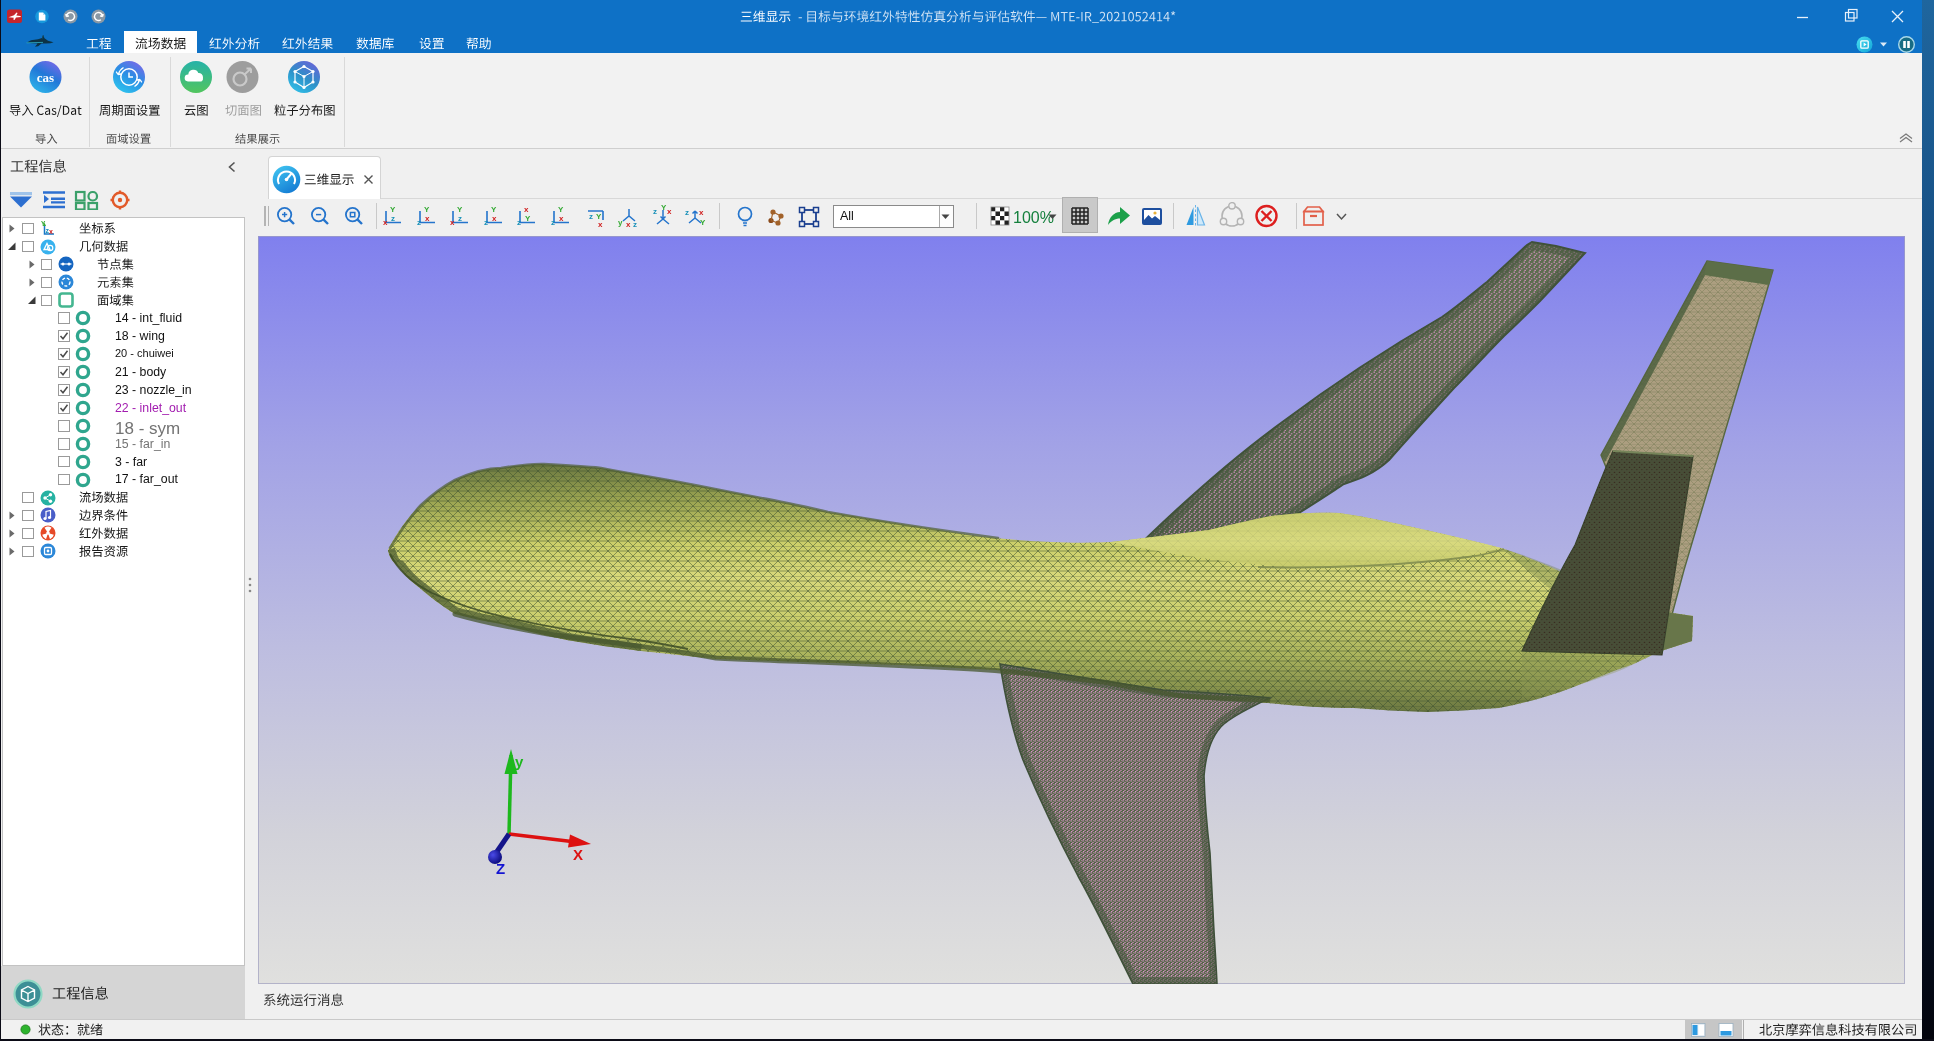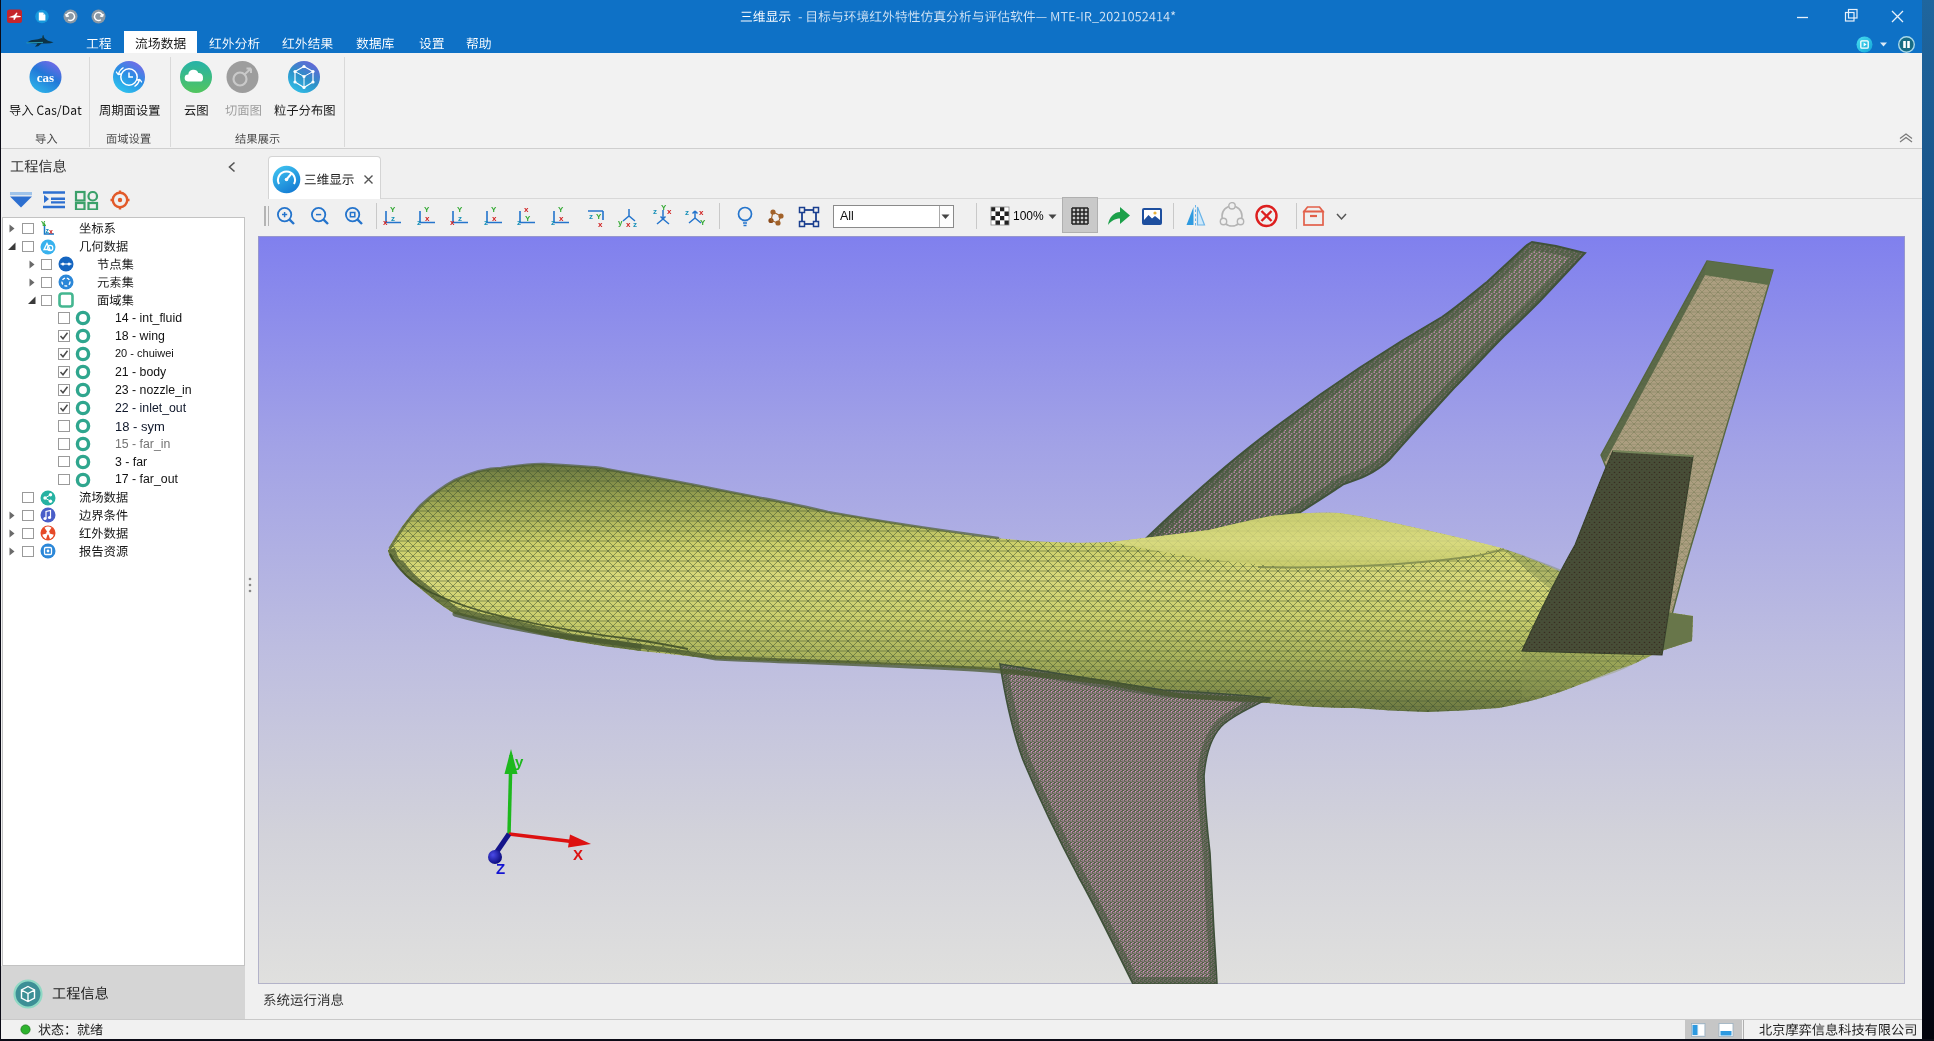--- a/index.html
+++ b/index.html
@@ -291,26 +291,26 @@
       <circle cx="8" cy="8" r="5.6" fill="none" stroke="#2fa68e" stroke-width="3.4"></circle>
     </svg>
 <div class="lat" style="left:114px;top:382.8px;font-size:12.3px;color:#111">23 - nozzle_in</div>
 <div class="abs" style="left:57px;top:402.1px;width:11.5px;height:11.5px;background:#fff;border:1px solid #9a9a9a"></div>
 <svg class="abs" style="left:57px;top:402.1px" width="12" height="12">
       <path d="M2.5 6 L5 8.8 L9.5 2.8" stroke="#4a4a4a" stroke-width="1.5" fill="none"></path>
     </svg>
 <svg class="abs" style="left:74px;top:399.9px" width="16" height="16">
       <circle cx="8" cy="8" r="5.6" fill="none" stroke="#2fa68e" stroke-width="3.4"></circle>
     </svg>
-<div class="lat" style="left:114px;top:400.7px;font-size:12.3px;color:#0f172a">22 - inlet_out</div>
+<div class="lat" style="left:114px;top:400.7px;font-size:12.3px;color:#a21caf">22 - inlet_out</div>
 <div class="abs" style="left:57px;top:420.0px;width:11.5px;height:11.5px;background:#fff;border:1px solid #9a9a9a"></div>
 <svg class="abs" style="left:74px;top:417.83px" width="16" height="16">
       <circle cx="8" cy="8" r="5.6" fill="none" stroke="#2fa68e" stroke-width="3.4"></circle>
     </svg>
-<div class="lat" style="left:114px;top:418.6px;font-size:13px;color:#0f172a">18 - sym</div>
+<div class="lat" style="left:114px;top:418.6px;font-size:17px;color:#737373">18 - sym</div>
 <div class="abs" style="left:57px;top:438.0px;width:11.5px;height:11.5px;background:#fff;border:1px solid #9a9a9a"></div>
 <svg class="abs" style="left:74px;top:435.76px" width="16" height="16">
       <circle cx="8" cy="8" r="5.6" fill="none" stroke="#2fa68e" stroke-width="3.4"></circle>
     </svg>
 <div class="lat" style="left:114px;top:436.6px;font-size:12.3px;color:#737373">15 - far_in</div>
 <div class="abs" style="left:57px;top:455.9px;width:11.5px;height:11.5px;background:#fff;border:1px solid #9a9a9a"></div>
 <svg class="abs" style="left:74px;top:453.69px" width="16" height="16">
       <circle cx="8" cy="8" r="5.6" fill="none" stroke="#2fa68e" stroke-width="3.4"></circle>
     </svg>
 <div class="lat" style="left:114px;top:454.5px;font-size:12.3px;color:#111">3 - far</div>
@@ -544,21 +544,21 @@
       <rect x="1.0" y="10.0" width="4.5" height="4.5" fill="#222"></rect>
       <rect x="5.5" y="10.0" width="4.5" height="4.5" fill="#fff"></rect>
       <rect x="10.0" y="10.0" width="4.5" height="4.5" fill="#222"></rect>
       <rect x="14.5" y="10.0" width="4.5" height="4.5" fill="#fff"></rect>
       <rect x="1.0" y="14.5" width="4.5" height="4.5" fill="#fff"></rect>
       <rect x="5.5" y="14.5" width="4.5" height="4.5" fill="#222"></rect>
       <rect x="10.0" y="14.5" width="4.5" height="4.5" fill="#fff"></rect>
       <rect x="14.5" y="14.5" width="4.5" height="4.5" fill="#222"></rect>
       <rect x="1" y="1" width="18" height="18" fill="none" stroke="#888" stroke-width="0.8"></rect>
     </svg>
-<div class="lat" style="left:1012px;top:209px;font-size:12px;color:#000000">100%</div>
+<div class="lat" style="left:1012px;top:209px;font-size:16px;color:#15803d">100%</div>
 <svg class="abs" style="left:1046px;top:213px" width="12" height="8">
       <path d="M1.5 1.5 L5.5 6 L9.5 1.5 Z" fill="#444"></path>
     </svg>
 <div class="abs" style="left:1061px;top:197px;width:36px;height:36px;background:#c9c9c9;border:1px solid #b0b0b0"></div>
 <svg class="abs" style="left:1069px;top:206px" width="20" height="20">
 <path d="M2 2 H18 M2 6 H18 M2 10 H18 M2 14 H18 M2 18 H18 M2 2 V18 M6 2 V18 M10 2 V18 M14 2 V18 M18 2 V18" stroke="#222" stroke-width="1.5"></path>
     </svg>
 <svg class="abs" style="left:1104px;top:204px" width="62" height="26">
 <path d="M3 21 C4 13 9 8.5 15 8 V3 L25 11.5 L15 20 V14.5 C10 14.5 6 17 3 21 Z" fill="#1ca04a"></path>
 <rect x="37" y="4" width="20" height="17" rx="2" fill="#1e4f9f"></rect>

